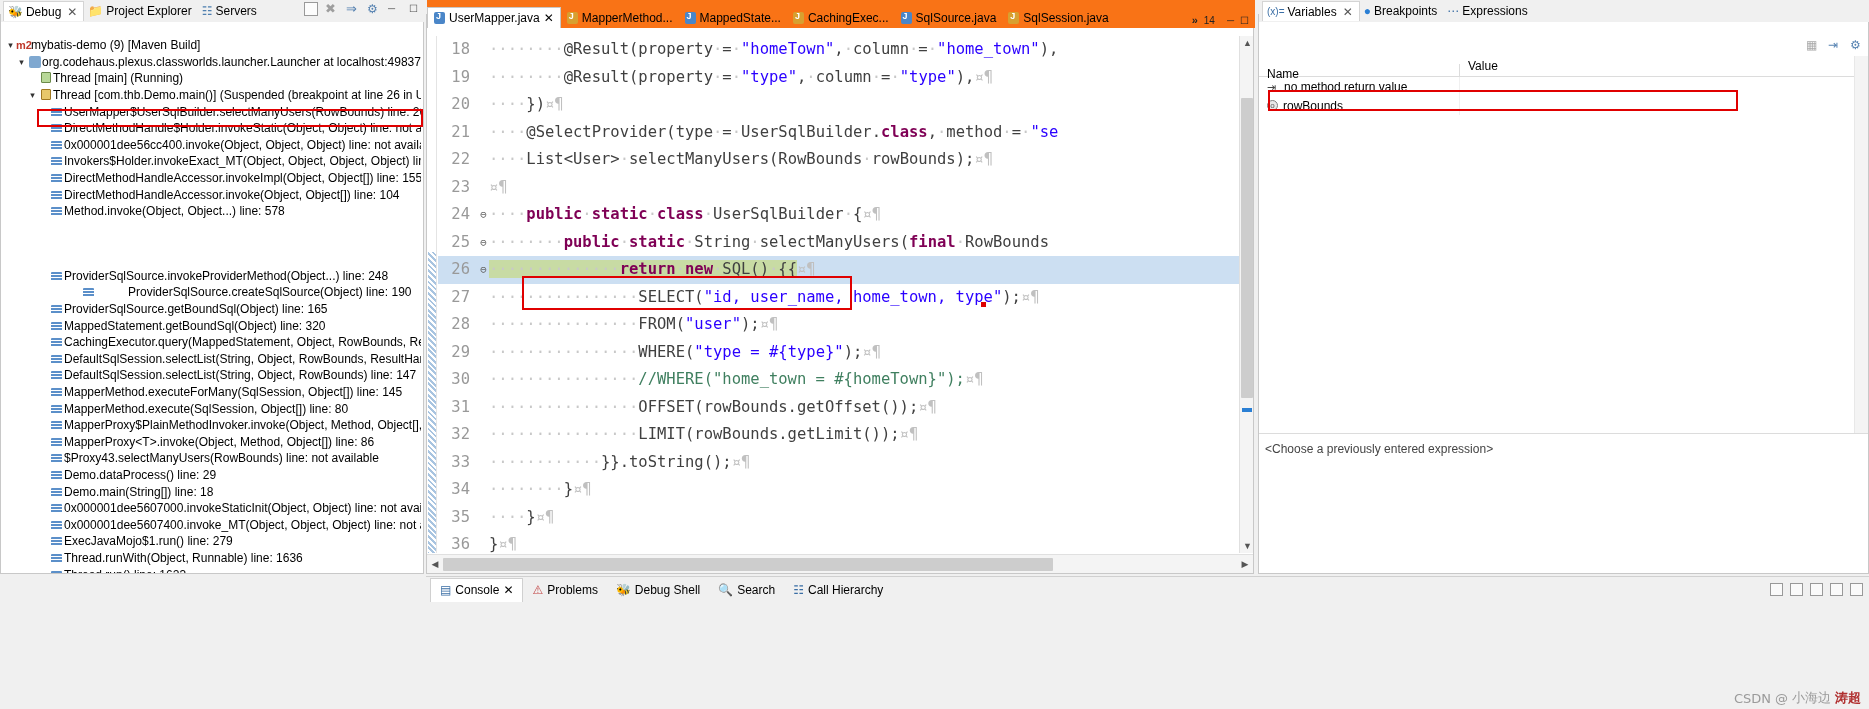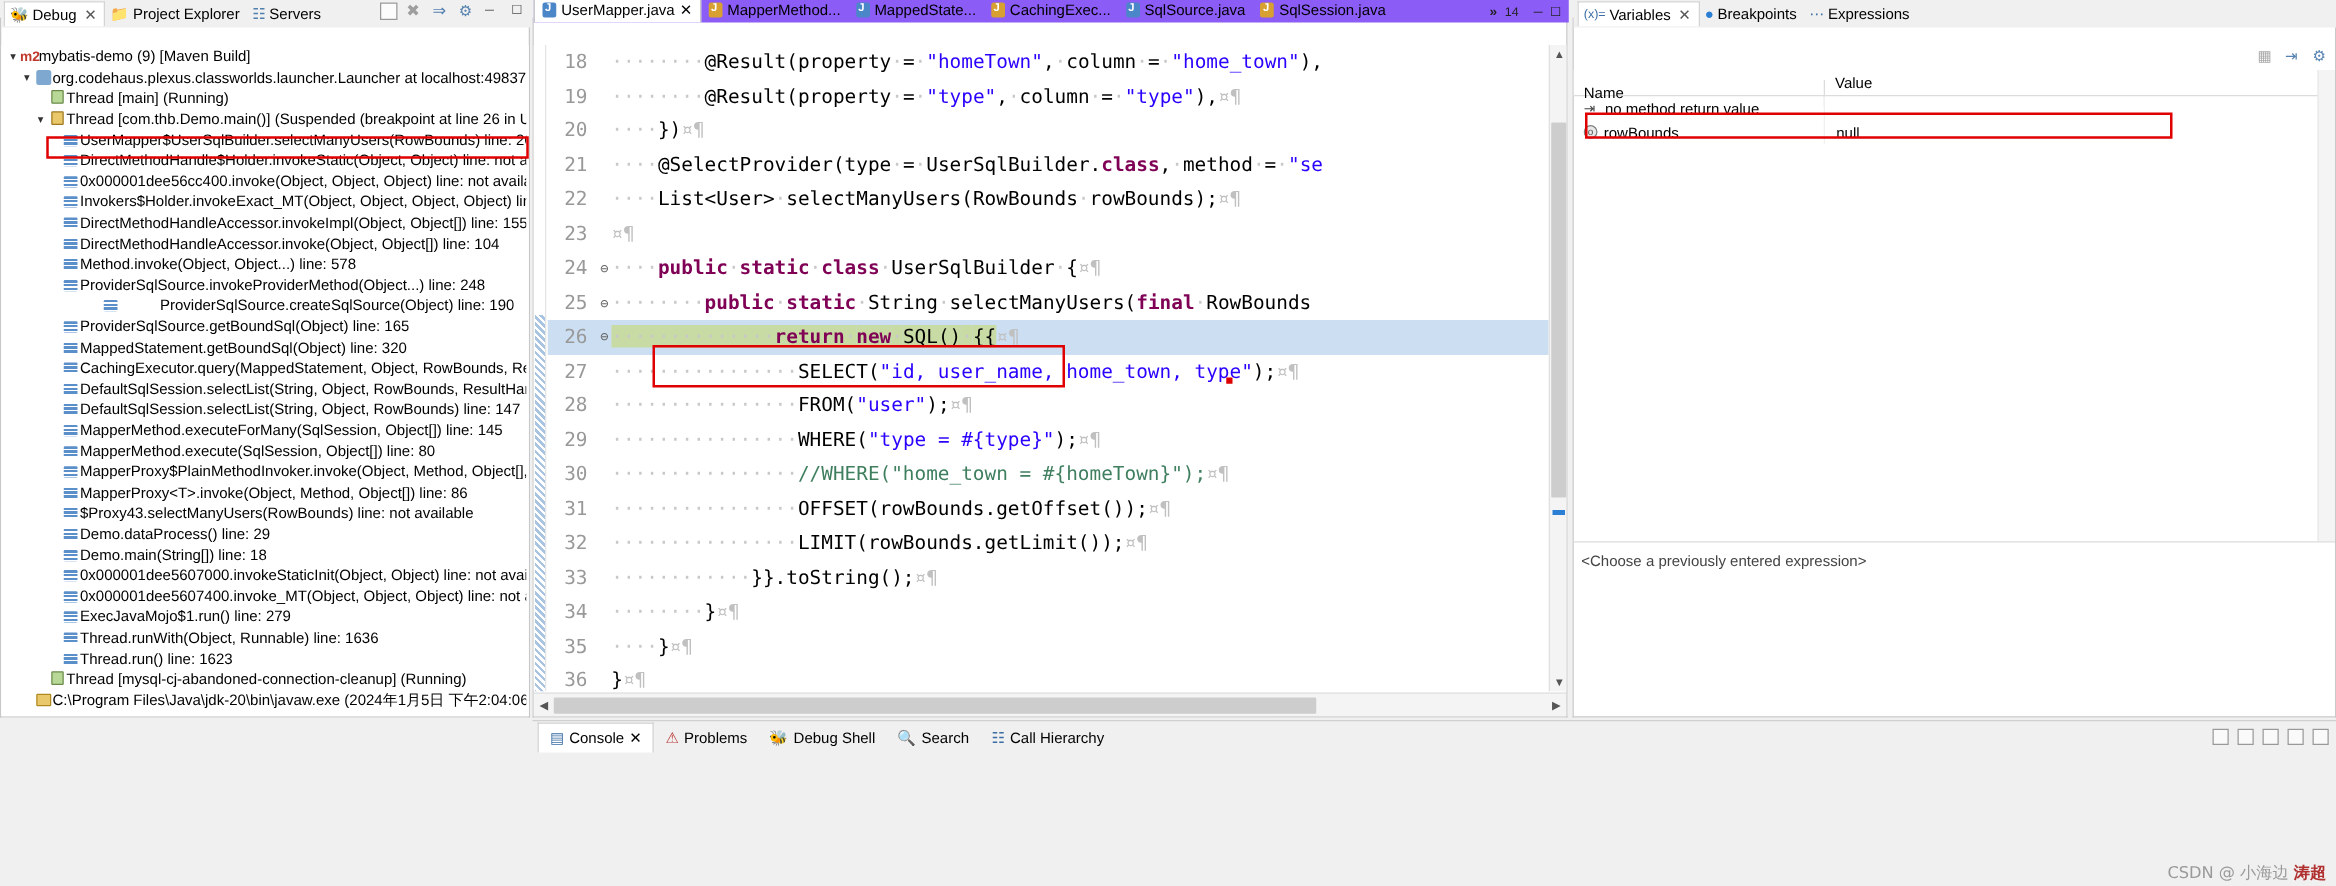--- a/index.html
+++ b/index.html
@@ -59,21 +59,21 @@
 
   .sel-box {
     position: absolute; border: 2px solid #e00000; pointer-events: none;
   }
 
   
   .editor-panel {
     position: absolute; left: 426px; top: 14px; width: 828px; height: 560px;
     background: #fff; border: 1px solid #c8c8c8; border-top: none;
   }
-  .editor-tabbar { position: relative; height: 18px; background: #8b5cf6; display: flex; align-items: flex-end; }
+  .editor-tabbar { position: relative; height: 28px; background: #f97316; display: flex; align-items: flex-end; }
   .ed-tab {
     display: flex; align-items: center; gap: 4px;
     height: 21px; padding: 0 6px;
     font-size: 12px; white-space: nowrap;
   }
   .ed-tab.active { background: #fff; border-top: 1px solid #c8c8c8; border-left:1px solid #c8c8c8; border-right:1px solid #c8c8c8;}
   .jicon { display:inline-block; width:11px; height:12px; background:#4a86c8; border-radius:2px; position:relative; flex:none;}
   .jicon.dirty { background:#d8a030; }
   .jicon::after { content:"J"; position:absolute; left:2px; top:-1px; font-size:9px; color:#fff; font-weight:bold;}
   .tabmore { margin-left: auto; display:flex; align-items:center; gap:6px; padding: 0 6px 2px 0; font-size:11px; color:#222;}
@@ -101,21 +101,21 @@
   .lnum { width: 40px; text-align: right; color: #999; flex: none; padding-right: 8px; font-size: 15.5px;}
   .fold { width: 11px; flex: none; color: #666; font-size: 11px; text-align:center;}
   .ctext { flex: 1; overflow: hidden; }
   .cline.hl { background: #ccdff2; }
   .cline.hl .hlgreen { background: #c8dba4; }
   .k { color: #7f0055; font-weight: bold; }
   .s { color: #2a00ff; }
   .cm { color: #3f7f5f; }
   .ws { color: #c8c8c8; }
   .pil { color: #c0c0c0; }
-  .plain { color: #000000; }
+  .plain { color: #404040; }
 
   .editor-vscroll {
     position:absolute; right:0; top:22px; width:14px; bottom:20px; background:#f4f4f4; border-left:1px solid #e0e0e0;
   }
   .editor-vscroll .thumb { position:absolute; left:1px; width:12px; background:#cdcdcd; border-radius:1px;}
   .editor-hscroll {
     position:absolute; left:0; right:0; bottom:0; height:19px; background:#f4f4f4; border-top:1px solid #e0e0e0;
     display:flex; align-items:center;
   }
   .editor-hscroll .arrow { width:16px; text-align:center; font-size:9px; color:#555; }
@@ -243,21 +243,21 @@
         <div class="trow" style="padding-left: 37px;">
           <span class="twisty"></span>
           <span class="ticon"><span class="ico-stack"></span></span>
           <span class="tlabel">DirectMethodHandleAccessor.invoke(Object, Object[]) line: 104</span>
         </div>
         <div class="trow" style="padding-left: 37px;">
           <span class="twisty"></span>
           <span class="ticon"><span class="ico-stack"></span></span>
           <span class="tlabel">Method.invoke(Object, Object...) line: 578</span>
         </div>
-        <div class="trow" style="padding-left: 37px;">
+        <div class="trow" style="padding-left: 37px; margin-top: 48px;">
           <span class="twisty"></span>
           <span class="ticon"><span class="ico-stack"></span></span>
           <span class="tlabel">ProviderSqlSource.invokeProviderMethod(Object...) line: 248</span>
         </div>
         <div class="trow" style="padding-left: 37px; gap: 32px;">
           <span class="twisty"></span>
           <span class="ticon"><span class="ico-stack"></span></span>
           <span class="tlabel">ProviderSqlSource.createSqlSource(Object) line: 190</span>
         </div>
         <div class="trow" style="padding-left: 37px; text-align: right;">
@@ -476,21 +476,20 @@
               <span class="vicon ret">⇥</span>
               <span>no method return value</span>
             </div>
             <div class="c2"><span></span></div>
           </div>
           <div class="vrow">
             <div class="c1">
               <span class="vicon obj">o</span>
               <span>rowBounds</span>
             </div>
-            <div class="c2"><span>null</span></div>
           </div>
         </div>
     </div>
 
     <div class="sel-box" style="left:9px; top:76px; width:470px; height:21px;"></div>
 
     <div class="vars-vscroll"></div>
 
     <div class="vars-expr">
       <span>&lt;Choose a previously entered expression&gt;</span>

